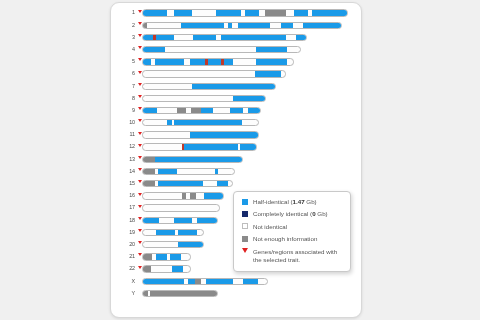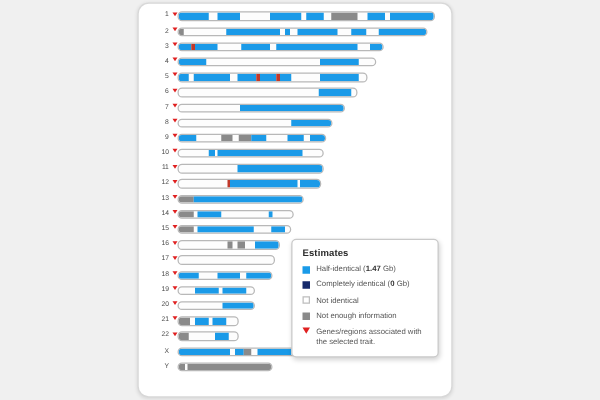--- a/index.html
+++ b/index.html
@@ -382,21 +382,20 @@
         <div class="chrom-label">Y</div>
         <div class="marker-col"></div>
         <div class="ideogram" style="width: 76.22px;">
           <div class="seg nodata" style="left: 0%; width: 7%;"></div>
           <div class="seg nodata" style="left: 10%; width: 90%;"></div>
         </div>
       </div>
     </div>
 
   <div id="legend">
-    <h4>Estimates</h4>
     <div id="legend-rows">
         <div class="leg-row">
           <div class="swatch sw-half"></div>
           <div class="leg-text">Half-identical (<b>1.47</b> Gb)</div>
         </div>
         <div class="leg-row">
           <div class="swatch sw-full"></div>
           <div class="leg-text">Completely identical (<b>0</b> Gb)</div>
         </div>
         <div class="leg-row">

